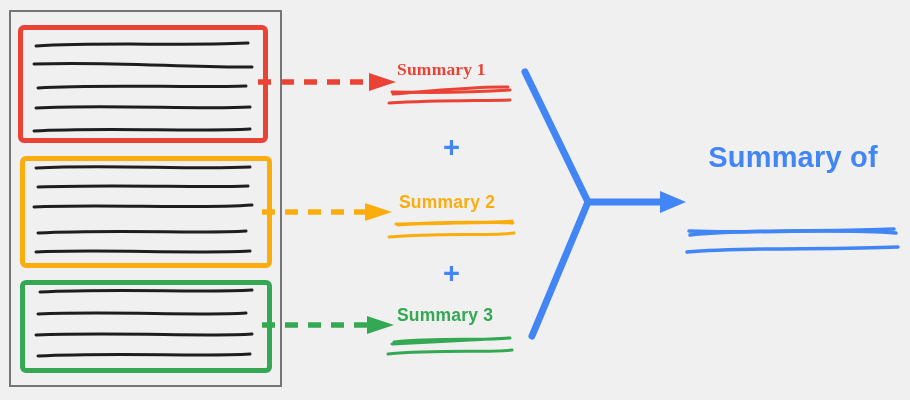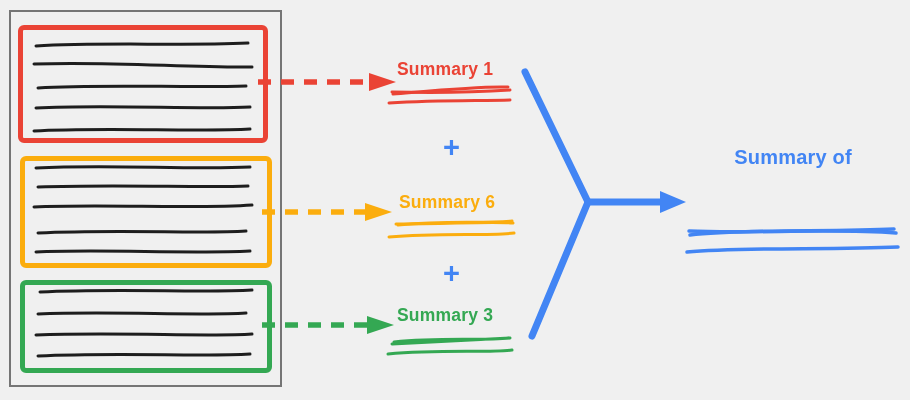--- a/index.html
+++ b/index.html
@@ -68,39 +68,39 @@
   .scr{stroke-width:3;}
   .scr-b{stroke-width:3.5;}
   
   .label{
     position:absolute;
     font-size:17.5px;
     font-weight:700;
     letter-spacing:.2px;
     white-space:nowrap;
   }
-  .label.red{color:var(--red); left:397px; top:59px;}
+  .label.red{color:var(--red); left:397px; top:59px;font-family:Liberation Serif, serif;}
   .label.orange{color:var(--orange); left:399px; top:192px;}
   .label.green{color:var(--green); left:397px; top:305px;}
   .plus{
     position:absolute;
     color:var(--blue);
     font-size:29px;
     font-weight:700;
     line-height:30px;
   }
   .plus.p1{left:443px; top:132px;}
   .plus.p2{left:443px; top:258px;}
   .final{
     position:absolute;
     left:681px; top:136px;
     width:224px;
     text-align:center;
     color:var(--blue);
-    font-size:20px;
+    font-size:29px;
     font-weight:700;
     line-height:42px;
     letter-spacing:.2px;
   }
 </style>
 </head>
 <body>
 
 <div class="canvas">
 
@@ -174,21 +174,21 @@
     </g>
 
     <g class="st s-blue scr-b">
       <path d="M690,235 C740,229 830,232 894,229"></path>
       <path d="M689,231 C750,234 830,228 896,233"></path>
       <path d="M687,252 C740,247 830,250 898,247"></path>
     </g>
   </svg>
 
   <div class="label red">Summary 1</div>
-  <div class="label orange">Summary 6</div>
+  <div class="label orange">Summary 2</div>
   <div class="label green">Summary 3</div>
 
   <div class="plus p1">+</div>
   <div class="plus p2">+</div>
 
   <div class="final">
     <div>Summary of</div>
   </div>
 
 </div>

